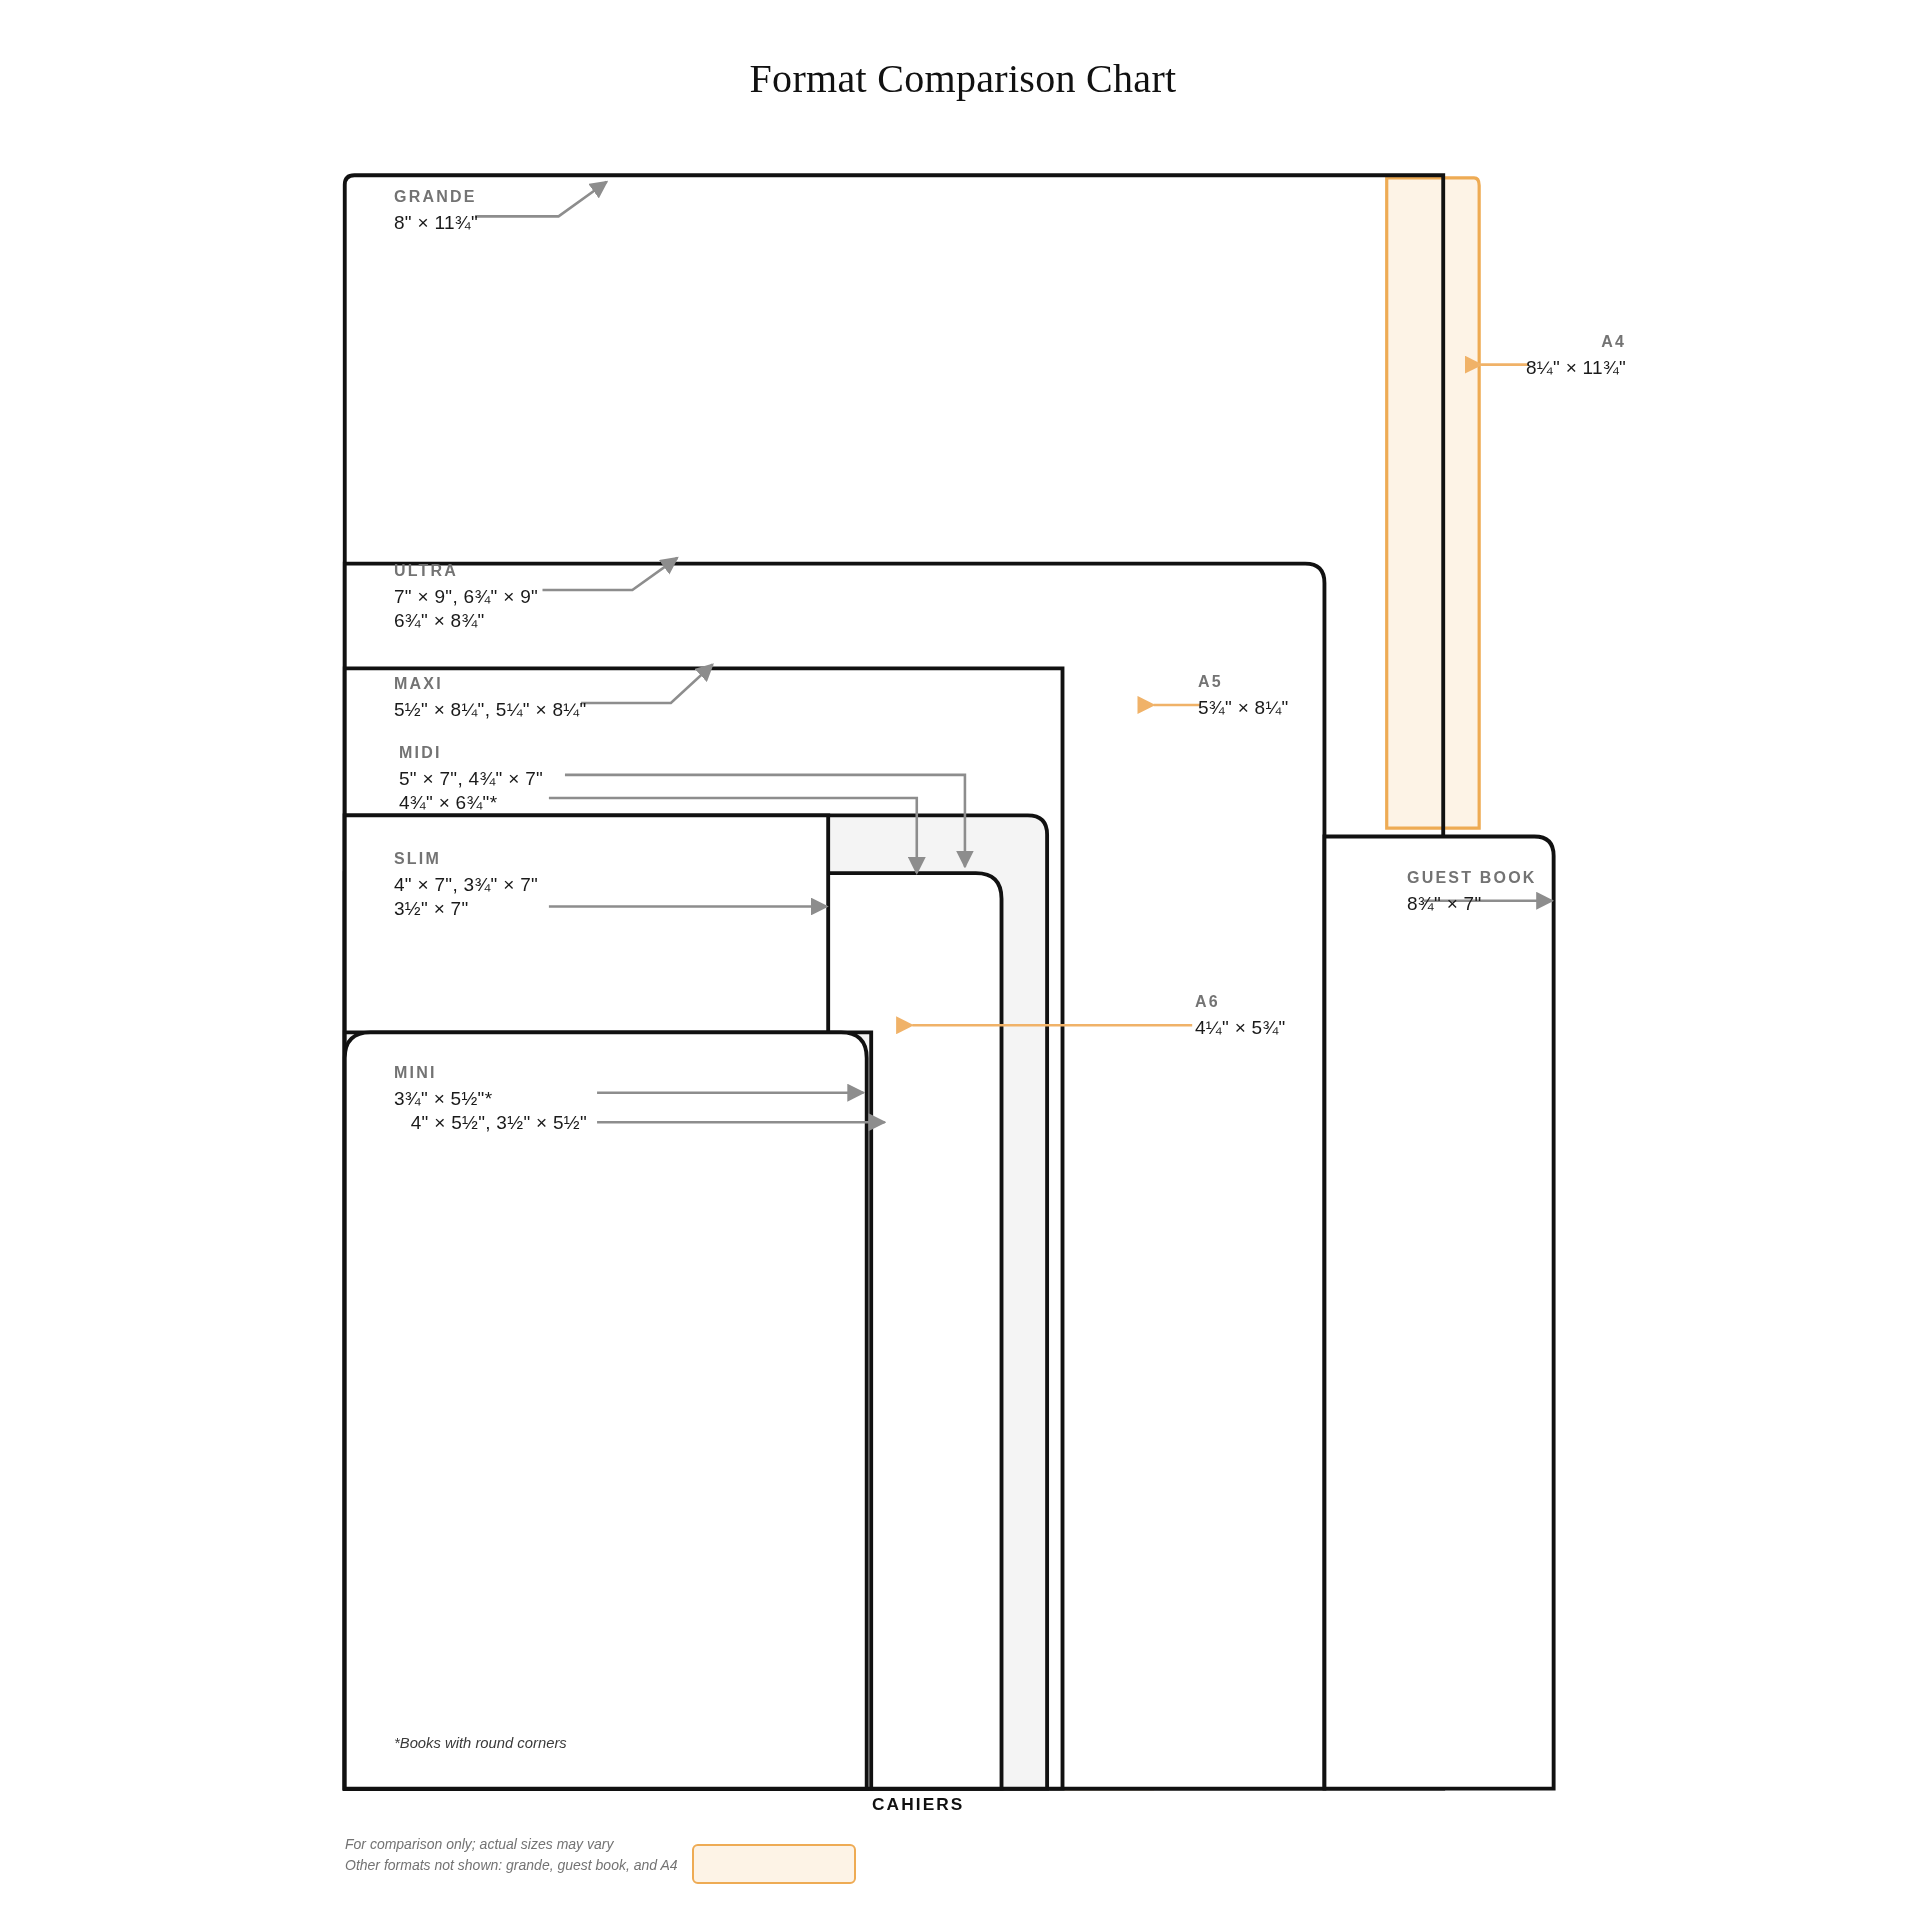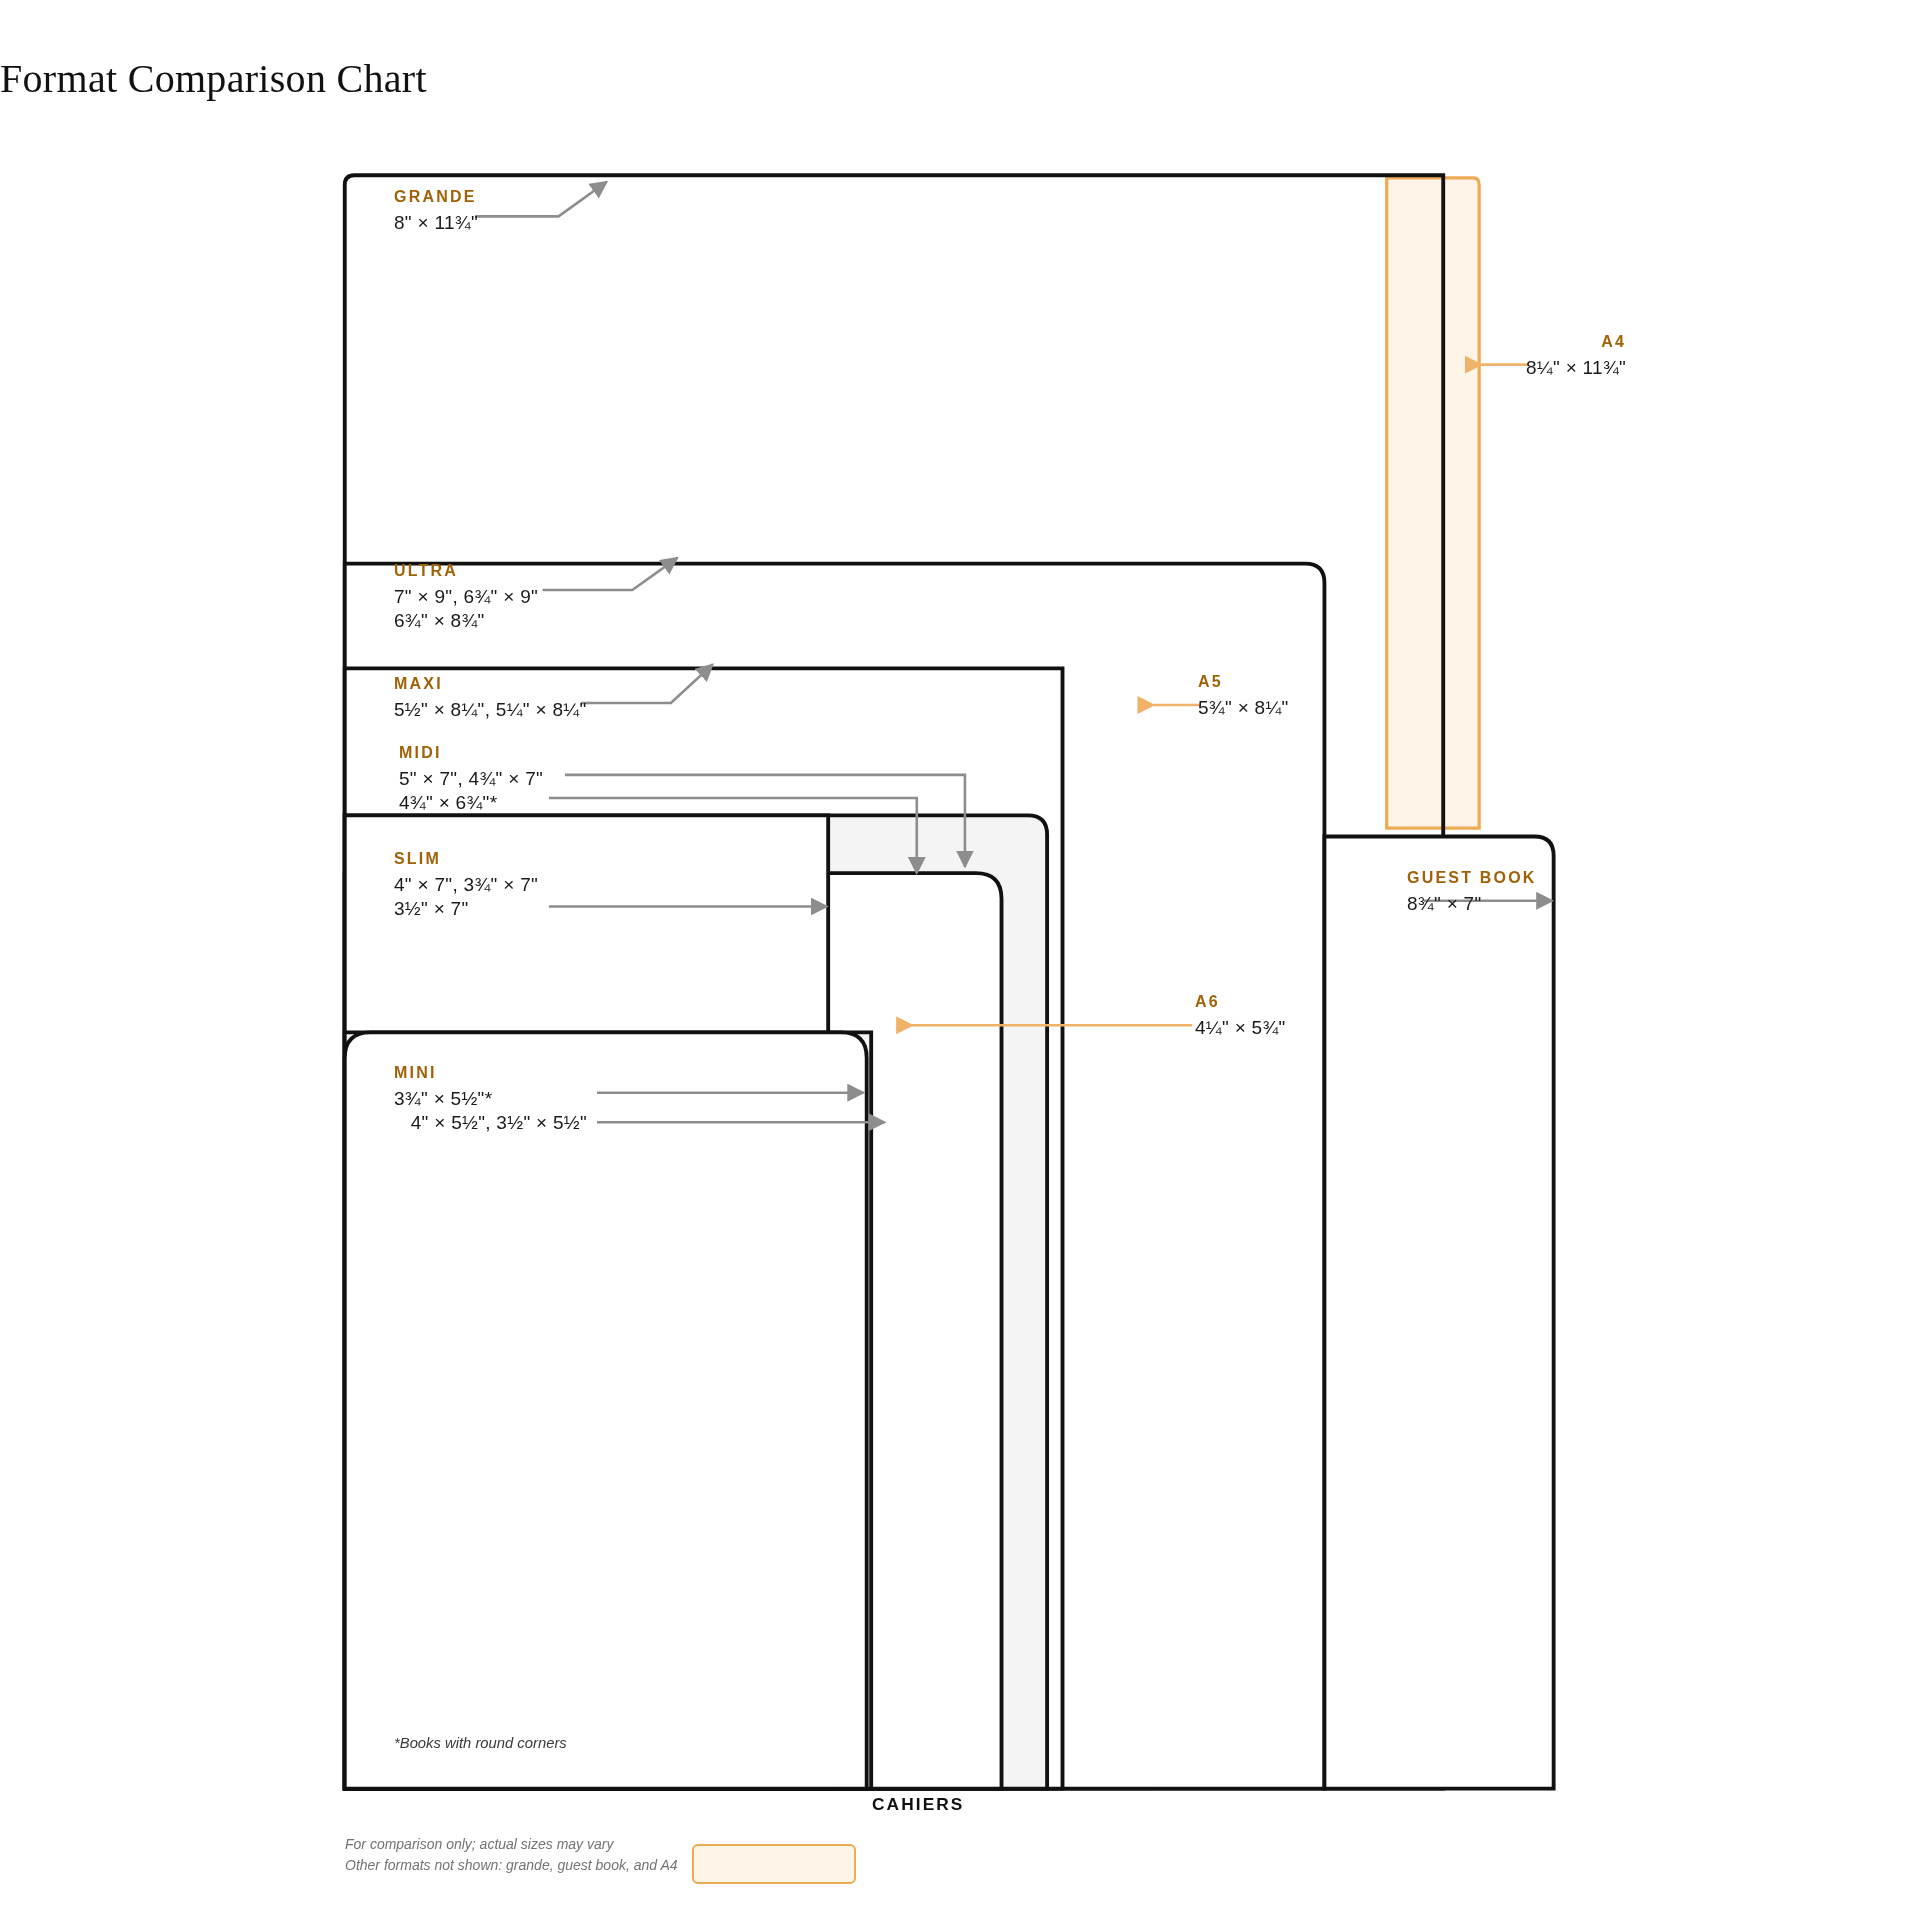--- a/index.html
+++ b/index.html
@@ -17,20 +17,21 @@
   }
   #chart-root {
     position: absolute;
     inset: 0;
   }
   .page-title {
     position: absolute;
     top: 55px;
     left: 0;
     width: 1926px;
+    text-align: center;
     font-family: "Liberation Serif", serif;
     font-size: 40px;
     font-weight: 400;
     letter-spacing: 0.3px;
     color: #111111;
   }
   svg.diagram {
     position: absolute;
     top: 0;
     left: 0;
@@ -40,21 +41,21 @@
   
   .label-block {
     position: absolute;
     line-height: 1.0;
   }
   .fmt-name {
     font-family: "Liberation Sans", sans-serif;
     font-weight: bold;
     font-size: 16px;
     letter-spacing: 2.2px;
-    color: #a16207;
+    color: #737373;
     white-space: nowrap;
     margin-bottom: 5.8px;
   }
   .fmt-dim {
     font-family: "Liberation Sans", sans-serif;
     font-weight: 400;
     font-size: 19px;
     letter-spacing: 0.3px;
     color: #1a1a1a;
     white-space: nowrap;

